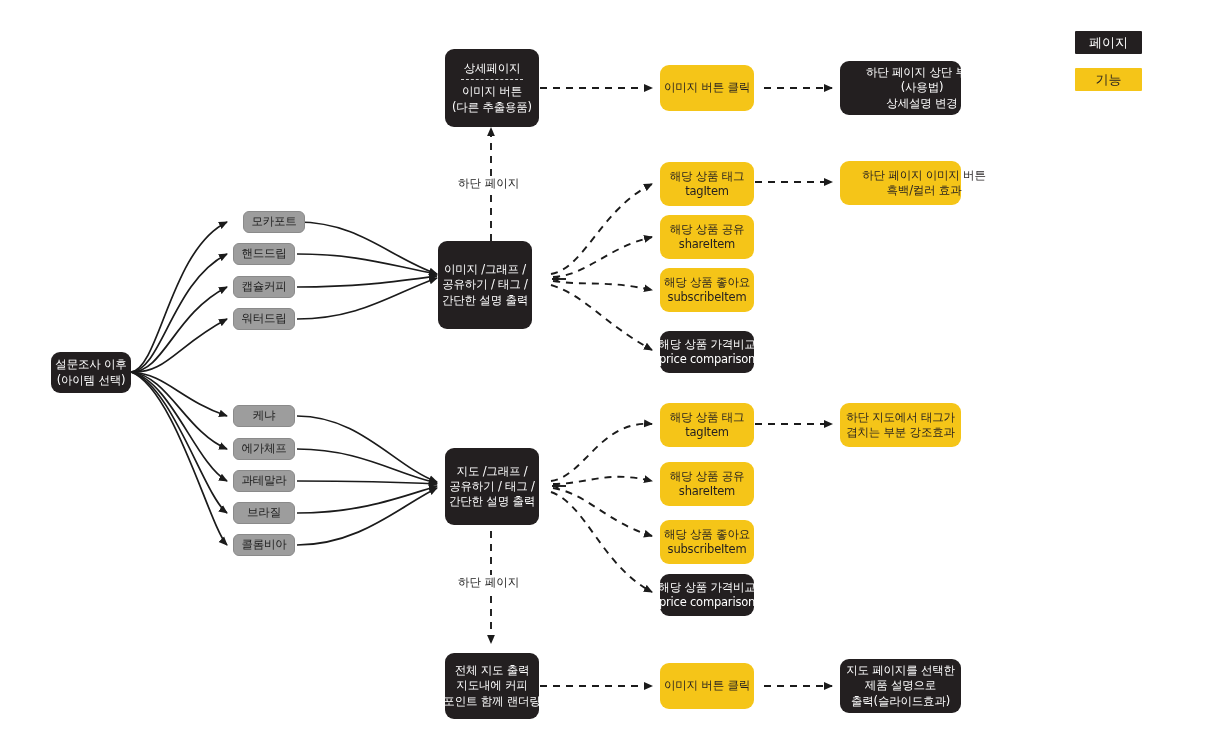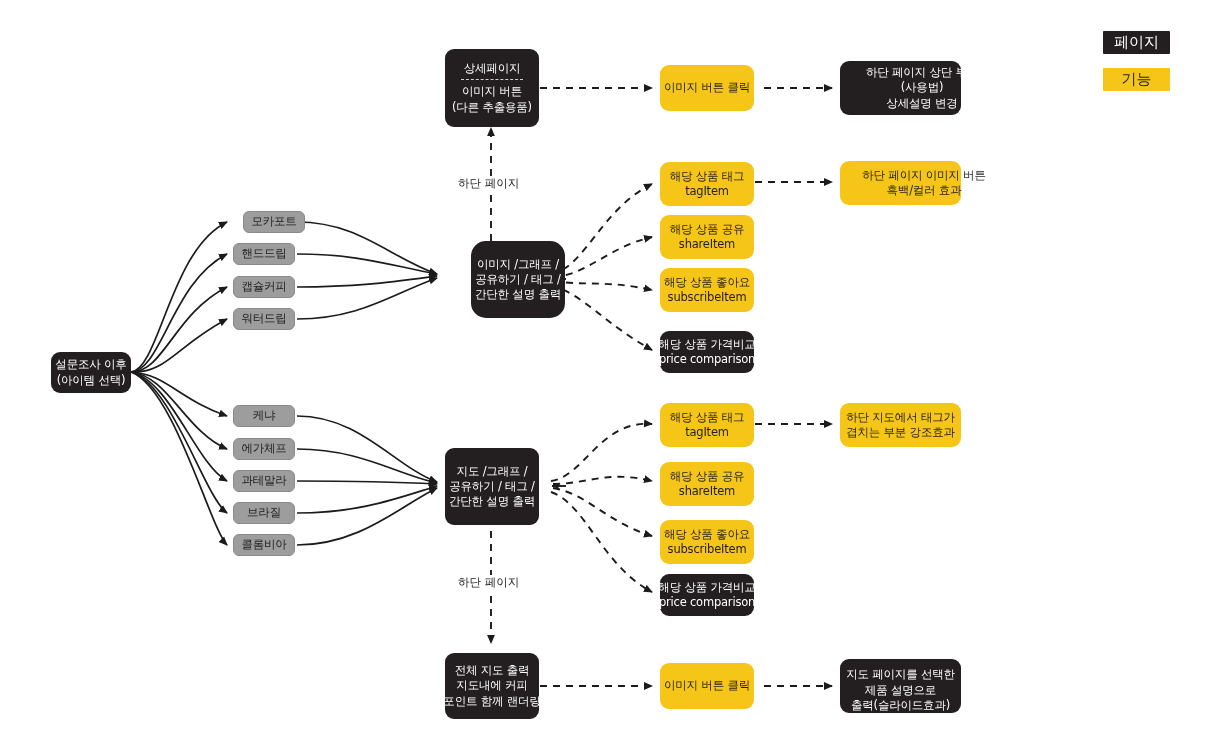--- a/index.html
+++ b/index.html
@@ -66,23 +66,22 @@
     border-top: 1px dashed #cfcfcf;
     margin: 3px 0 4px 0;
   }
   .legend-box {
     position: absolute;
     box-sizing: border-box;
     display: flex;
     align-items: center;
     justify-content: center;
     border-radius: 1px;
-    font-size: 15px;
+    font-size: 13px;
     z-index: 4;
-    margin-left: 28px;
   }
   .edge-label {
     position: absolute;
     font-size: 11.5px;
     color: #1b1b1b;
     white-space: nowrap;
     z-index: 2;
     background: #ffffff;
     padding: 0 3px;
   }
@@ -210,21 +209,21 @@
     <span class="ln">상세페이지</span>
     <span class="divider-line"></span>
     <span class="ln">이미지 버튼</span>
     <span class="ln">(다른 추출용품)</span>
   </div>
 
   <div class="edge-label" style="left:455px; top:176px;">
     <span>하단 페이지</span>
   </div>
 
-  <div class="node node-page" style="left:471px; top:241px; width:94px; height:77px;border-radius:15px;">
+  <div class="node node-page" style="left:438px; top:241px; width:94px; height:88px;">
     <span class="ln">이미지 /그래프 /</span>
     <span class="ln">공유하기 / 태그 /</span>
     <span class="ln">간단한 설명 출력</span>
   </div>
 
   <div class="node node-func" style="left:660px; top:65px; width:94px; height:46px;">
     <span class="ln">이미지 버튼 클릭</span>
   </div>
   <div class="node node-page" style="left:840px; top:61px; width:121px; height:54px;padding-left:43px;">
     <span class="ln">하단 페이지 상단 부분</span>
@@ -288,19 +287,19 @@
 
   <div class="node node-page" style="left:445px; top:653px; width:94px; height:66px;">
     <span class="ln">전체 지도 출력</span>
     <span class="ln">지도내에 커피</span>
     <span class="ln">포인트 함께 랜더링</span>
   </div>
 
   <div class="node node-func" style="left:660px; top:663px; width:94px; height:46px;">
     <span class="ln">이미지 버튼 클릭</span>
   </div>
-  <div class="node node-page" style="left:840px; top:659px; width:121px; height:54px;justify-content:flex-end;">
+  <div class="node node-page" style="left:840px; top:659px; width:121px; height:54px;">
     <span class="ln">지도 페이지를 선택한</span>
     <span class="ln">제품 설명으로</span>
     <span class="ln">출력(슬라이드효과)</span>
   </div>
 
 </div>
 
 </body></html>

